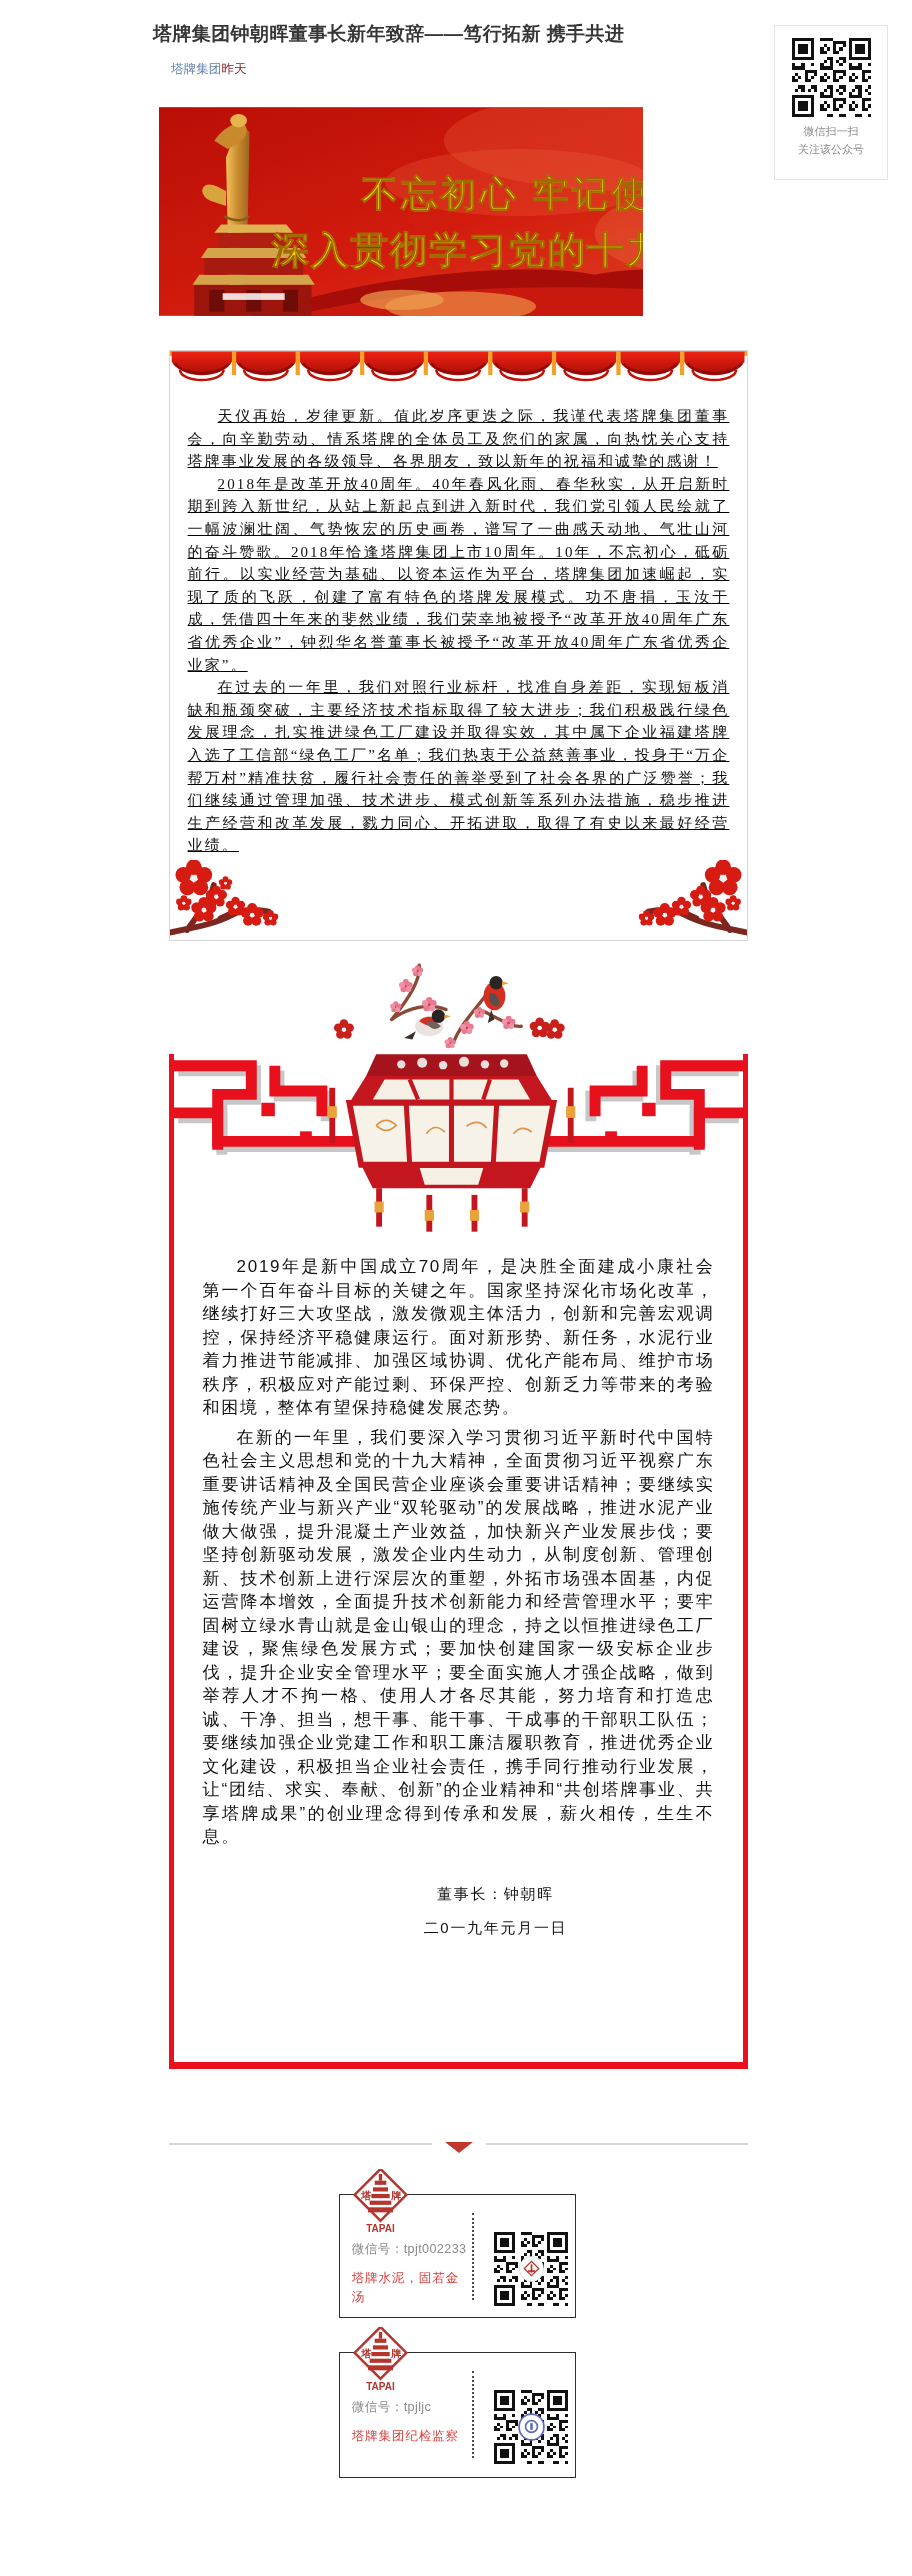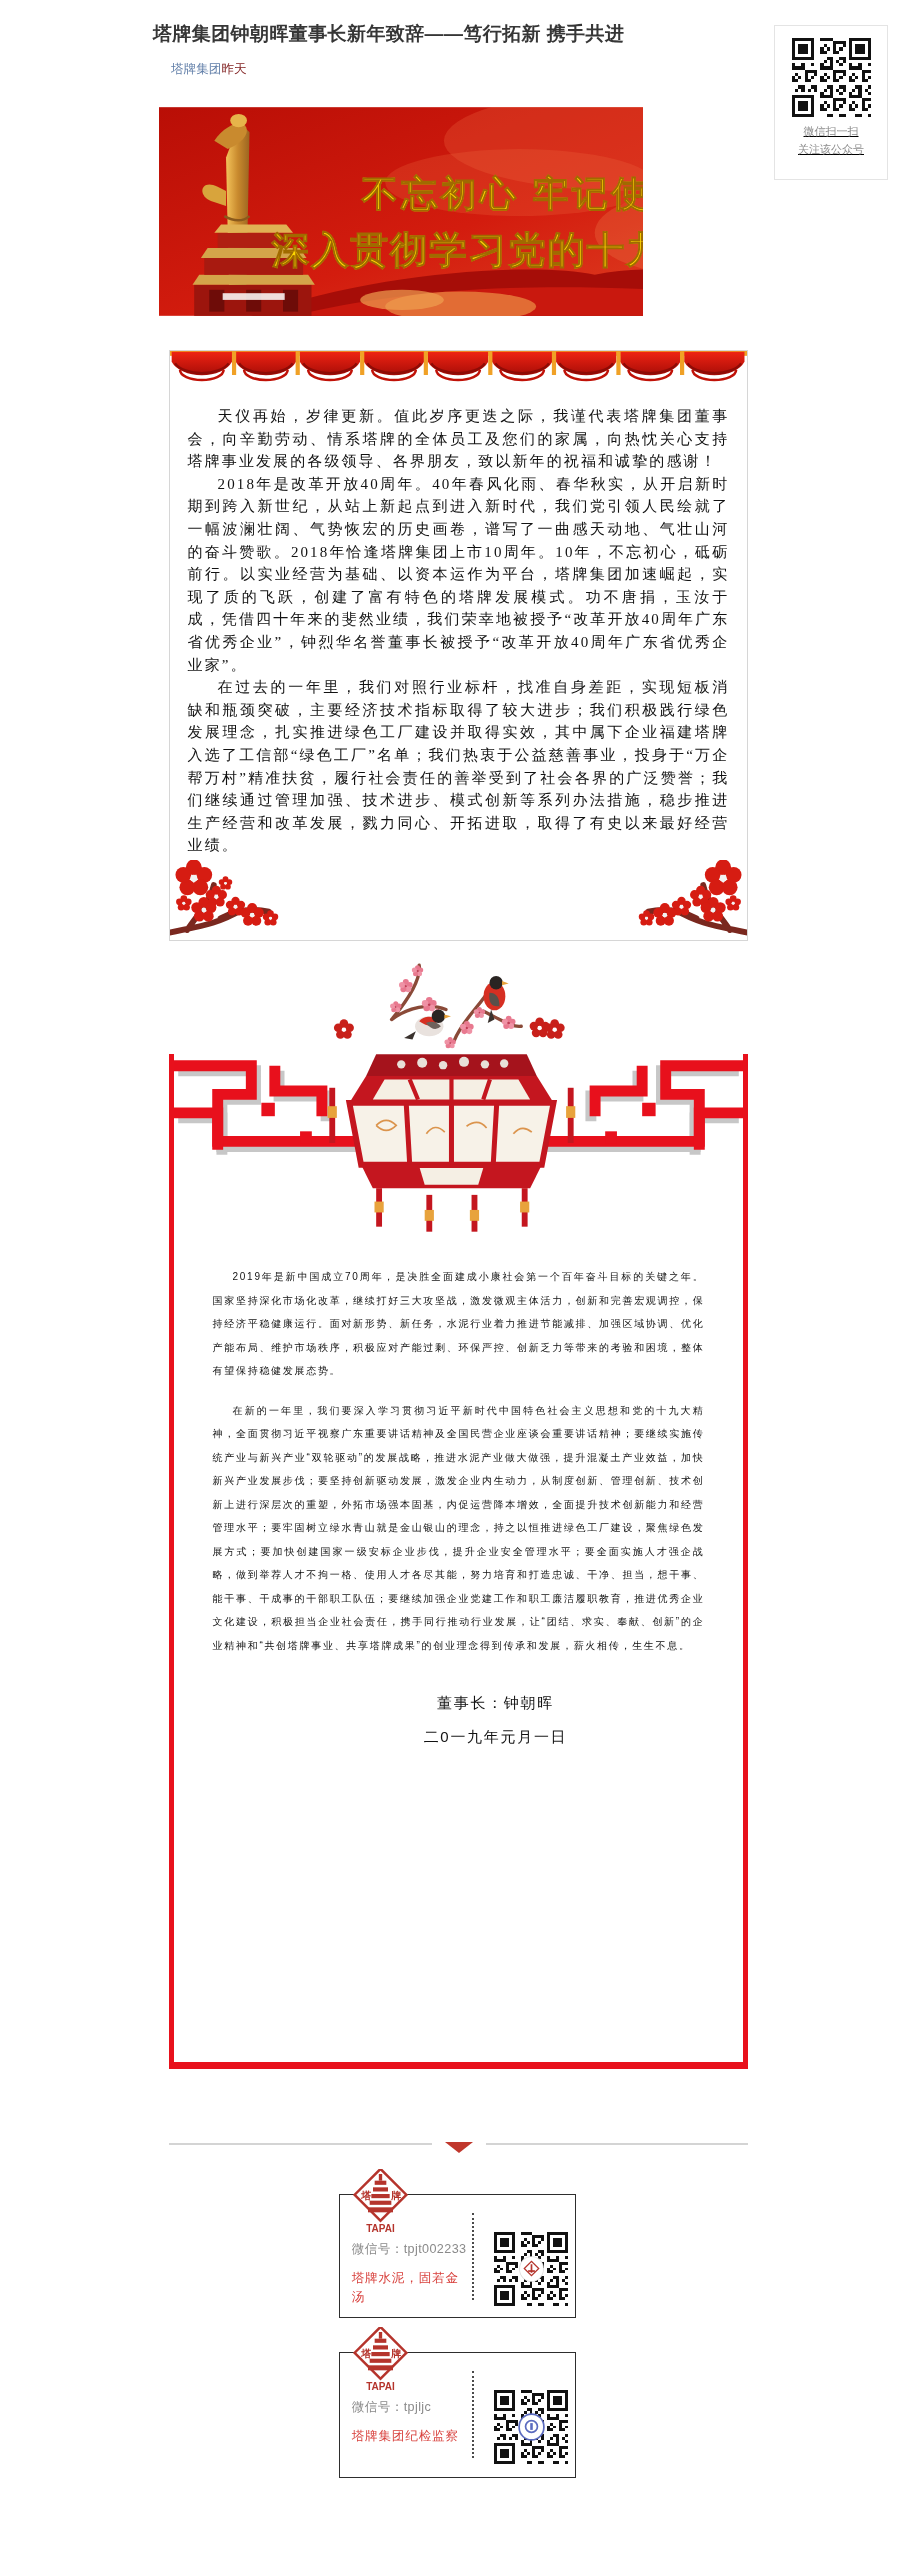--- a/index.html
+++ b/index.html
@@ -6,46 +6,46 @@
   .page{position:relative;width:912px;height:2576px;background:#fff;overflow:hidden;
         font-family:"Liberation Sans","DejaVu Sans",sans-serif;}
   
   .title{position:absolute;left:153px;top:20px;width:587px;font-size:19px;line-height:28px;
          font-weight:600;color:#363636;letter-spacing:0.4px;}
   .meta{position:absolute;left:171px;top:61px;font-size:12.6px;}
   .meta .account{color:#607ea8;margin-right:0;cursor:pointer;}
   .meta .date{color:#7f1d1d;}
   
   .qr-side{position:absolute;left:774px;top:25px;width:112px;height:153px;border:0.8px solid #e4e4e4;
-           background:#fff;text-align:center;text-decoration:underline;}
+           background:#fff;text-align:center;}
   .qr-side .qrbox{width:79px;height:79px;margin:11.7px auto 5px auto;}
   .qr-side .cap{font-size:11px;color:#8c8c8c;line-height:18.4px;}
   
   .banner{position:absolute;left:159px;top:107px;width:484px;height:209px;overflow:hidden;}
   
   .box1{position:absolute;left:169px;top:350px;width:579px;height:591px;box-sizing:border-box;
         border:0.8px solid #d6d6d6;background:#fff;overflow:hidden;}
   .curtain{position:absolute;left:0;top:-0.8px;width:100%;height:35px;}
-  .box1 .txt{position:absolute;left:17.6px;right:17.6px;top:54px;}
+  .box1 .txt{position:absolute;left:17.6px;right:17.6px;top:54px;text-decoration:underline;}
   .p-serif{margin:0;font-family:"Liberation Serif","DejaVu Serif",serif;font-size:15px;
            line-height:22.6px;letter-spacing:2.1px;color:#121212;text-align:justify;text-indent:2em;}
   .plum{position:absolute;bottom:0;width:126px;height:80px;}
   .plum.l{left:0;} .plum.r{right:0;transform:scaleX(-1);}
   
   .birds{position:absolute;left:312px;top:961px;width:293px;height:92px;}
   
   .box2{position:absolute;left:169px;top:1054px;width:579px;height:1015px;box-sizing:border-box;
         border-left:5px solid #e8111c;border-right:5px solid #e8111c;border-bottom:7.5px solid #e8111c;
         background:#fff;overflow:hidden;}
   .box2 .decor{position:relative;width:100%;height:178px;}
   .lattice{position:absolute;top:0;width:200px;height:116px;}
   .lattice.l{left:0;} .lattice.r{right:0;transform:scaleX(-1);}
   .lantern{position:absolute;left:50%;top:0;width:251px;height:178px;transform:translateX(-53%);}
   .box2 .txt{padding:17px 22.6px 0 22.6px;}
-  .p-sans{margin:16px;font-size:10px;line-height:23.5px;letter-spacing:1.7px;color:#121212;
+  .p-sans{margin:6px;font-size:17px;line-height:23.5px;letter-spacing:1.7px;color:#121212;
           text-align:justify;text-indent:2em;}
   .sig{margin-top:28.5px;text-align:center;transform:translateX(37px);font-size:15px;
        letter-spacing:1.7px;color:#121212;}
   .sig div{line-height:34px;}
   
   .divider{position:absolute;left:169px;top:2143px;width:579px;height:1.7px;background:#d4d4d4;}
   .divider .gap{position:absolute;left:50%;top:-1.7px;width:54px;height:5px;background:#fff;transform:translateX(-50%);}
   .divider .tri{position:absolute;left:50%;top:-0.8px;transform:translateX(-50%);width:0;height:0;
                 border-left:14.3px solid transparent;border-right:14.3px solid transparent;
                 border-top:11.7px solid #c0372c;}

